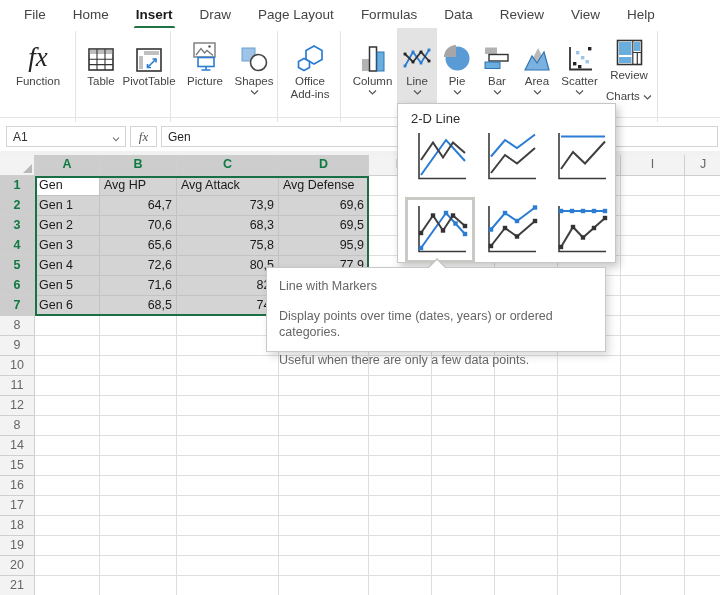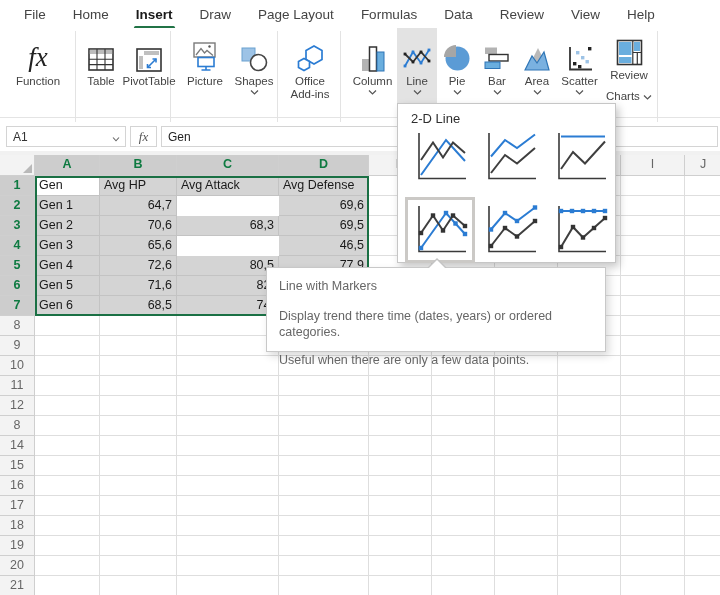--- a/index.html
+++ b/index.html
@@ -350,20 +350,21 @@
     <div class="cell sel" style="left: 279px; top: 21px; width: 90px; height: 20px;">Avg Defense</div>
     <div class="cell" style="left: 369px; top: 21px; width: 63px; height: 20px;"></div>
     <div class="cell" style="left: 432px; top: 21px; width: 63px; height: 20px;"></div>
     <div class="cell" style="left: 495px; top: 21px; width: 63px; height: 20px;"></div>
     <div class="cell" style="left: 558px; top: 21px; width: 63px; height: 20px;"></div>
     <div class="cell" style="left: 621px; top: 21px; width: 64px; height: 20px;"></div>
     <div class="cell" style="left: 685px; top: 21px; width: 37px; height: 20px;"></div>
     <div class="gh sel" style="left: 0px; top: 41px; width: 35px; height: 20px;">2</div>
     <div class="cell sel" style="left: 35px; top: 41px; width: 65px; height: 20px;">Gen 1</div>
     <div class="cell sel num" style="left: 100px; top: 41px; width: 77px; height: 20px;">64,7</div>
+    <div class="cell sel num" style="left: 177px; top: 41px; width: 102px; height: 20px;">73,9</div>
     <div class="cell sel num" style="left: 279px; top: 41px; width: 90px; height: 20px;">69,6</div>
     <div class="cell" style="left: 369px; top: 41px; width: 63px; height: 20px;"></div>
     <div class="cell" style="left: 432px; top: 41px; width: 63px; height: 20px;"></div>
     <div class="cell" style="left: 495px; top: 41px; width: 63px; height: 20px;"></div>
     <div class="cell" style="left: 558px; top: 41px; width: 63px; height: 20px;"></div>
     <div class="cell" style="left: 621px; top: 41px; width: 64px; height: 20px;"></div>
     <div class="cell" style="left: 685px; top: 41px; width: 37px; height: 20px;"></div>
     <div class="gh sel" style="left: 0px; top: 61px; width: 35px; height: 20px;">3</div>
     <div class="cell sel" style="left: 35px; top: 61px; width: 65px; height: 20px;">Gen 2</div>
     <div class="cell sel num" style="left: 100px; top: 61px; width: 77px; height: 20px;">70,6</div>
@@ -371,21 +372,22 @@
     <div class="cell sel num" style="left: 279px; top: 61px; width: 90px; height: 20px;">69,5</div>
     <div class="cell" style="left: 369px; top: 61px; width: 63px; height: 20px;"></div>
     <div class="cell" style="left: 432px; top: 61px; width: 63px; height: 20px;"></div>
     <div class="cell" style="left: 495px; top: 61px; width: 63px; height: 20px;"></div>
     <div class="cell" style="left: 558px; top: 61px; width: 63px; height: 20px;"></div>
     <div class="cell" style="left: 621px; top: 61px; width: 64px; height: 20px;"></div>
     <div class="cell" style="left: 685px; top: 61px; width: 37px; height: 20px;"></div>
     <div class="gh sel" style="left: 0px; top: 81px; width: 35px; height: 20px;">4</div>
     <div class="cell sel" style="left: 35px; top: 81px; width: 65px; height: 20px;">Gen 3</div>
     <div class="cell sel num" style="left: 100px; top: 81px; width: 77px; height: 20px;">65,6</div>
-    <div class="cell sel num" style="left: 279px; top: 81px; width: 90px; height: 20px;">46,5</div>
+    <div class="cell sel num" style="left: 177px; top: 81px; width: 102px; height: 20px;">75,8</div>
+    <div class="cell sel num" style="left: 279px; top: 81px; width: 90px; height: 20px;">95,9</div>
     <div class="cell" style="left: 369px; top: 81px; width: 63px; height: 20px;"></div>
     <div class="cell" style="left: 432px; top: 81px; width: 63px; height: 20px;"></div>
     <div class="cell" style="left: 495px; top: 81px; width: 63px; height: 20px;"></div>
     <div class="cell" style="left: 558px; top: 81px; width: 63px; height: 20px;"></div>
     <div class="cell" style="left: 621px; top: 81px; width: 64px; height: 20px;"></div>
     <div class="cell" style="left: 685px; top: 81px; width: 37px; height: 20px;"></div>
     <div class="gh sel" style="left: 0px; top: 101px; width: 35px; height: 20px;">5</div>
     <div class="cell sel" style="left: 35px; top: 101px; width: 65px; height: 20px;">Gen 4</div>
     <div class="cell sel num" style="left: 100px; top: 101px; width: 77px; height: 20px;">72,6</div>
     <div class="cell sel num" style="left: 177px; top: 101px; width: 102px; height: 20px;">80,5</div>
@@ -662,15 +664,15 @@
         <rect x="50.8" y="11.8" width="4.4" height="4.4"></rect>
       </g>
     </svg>
   </div>
 </div>
 
 <div class="tooltip">
   <div class="tt-arrow-outer"></div>
   <div class="tt-arrow-inner"></div>
   <p class="l1">Line with Markers</p>
-  <p class="l2">Display trend there time (dates, years) or ordered categories.</p>
+  <p class="l2">Display points over time (dates, years) or ordered categories.</p>
   <p class="l3">Useful when there are only a few data points.</p>
 </div>
 
 </body></html>

